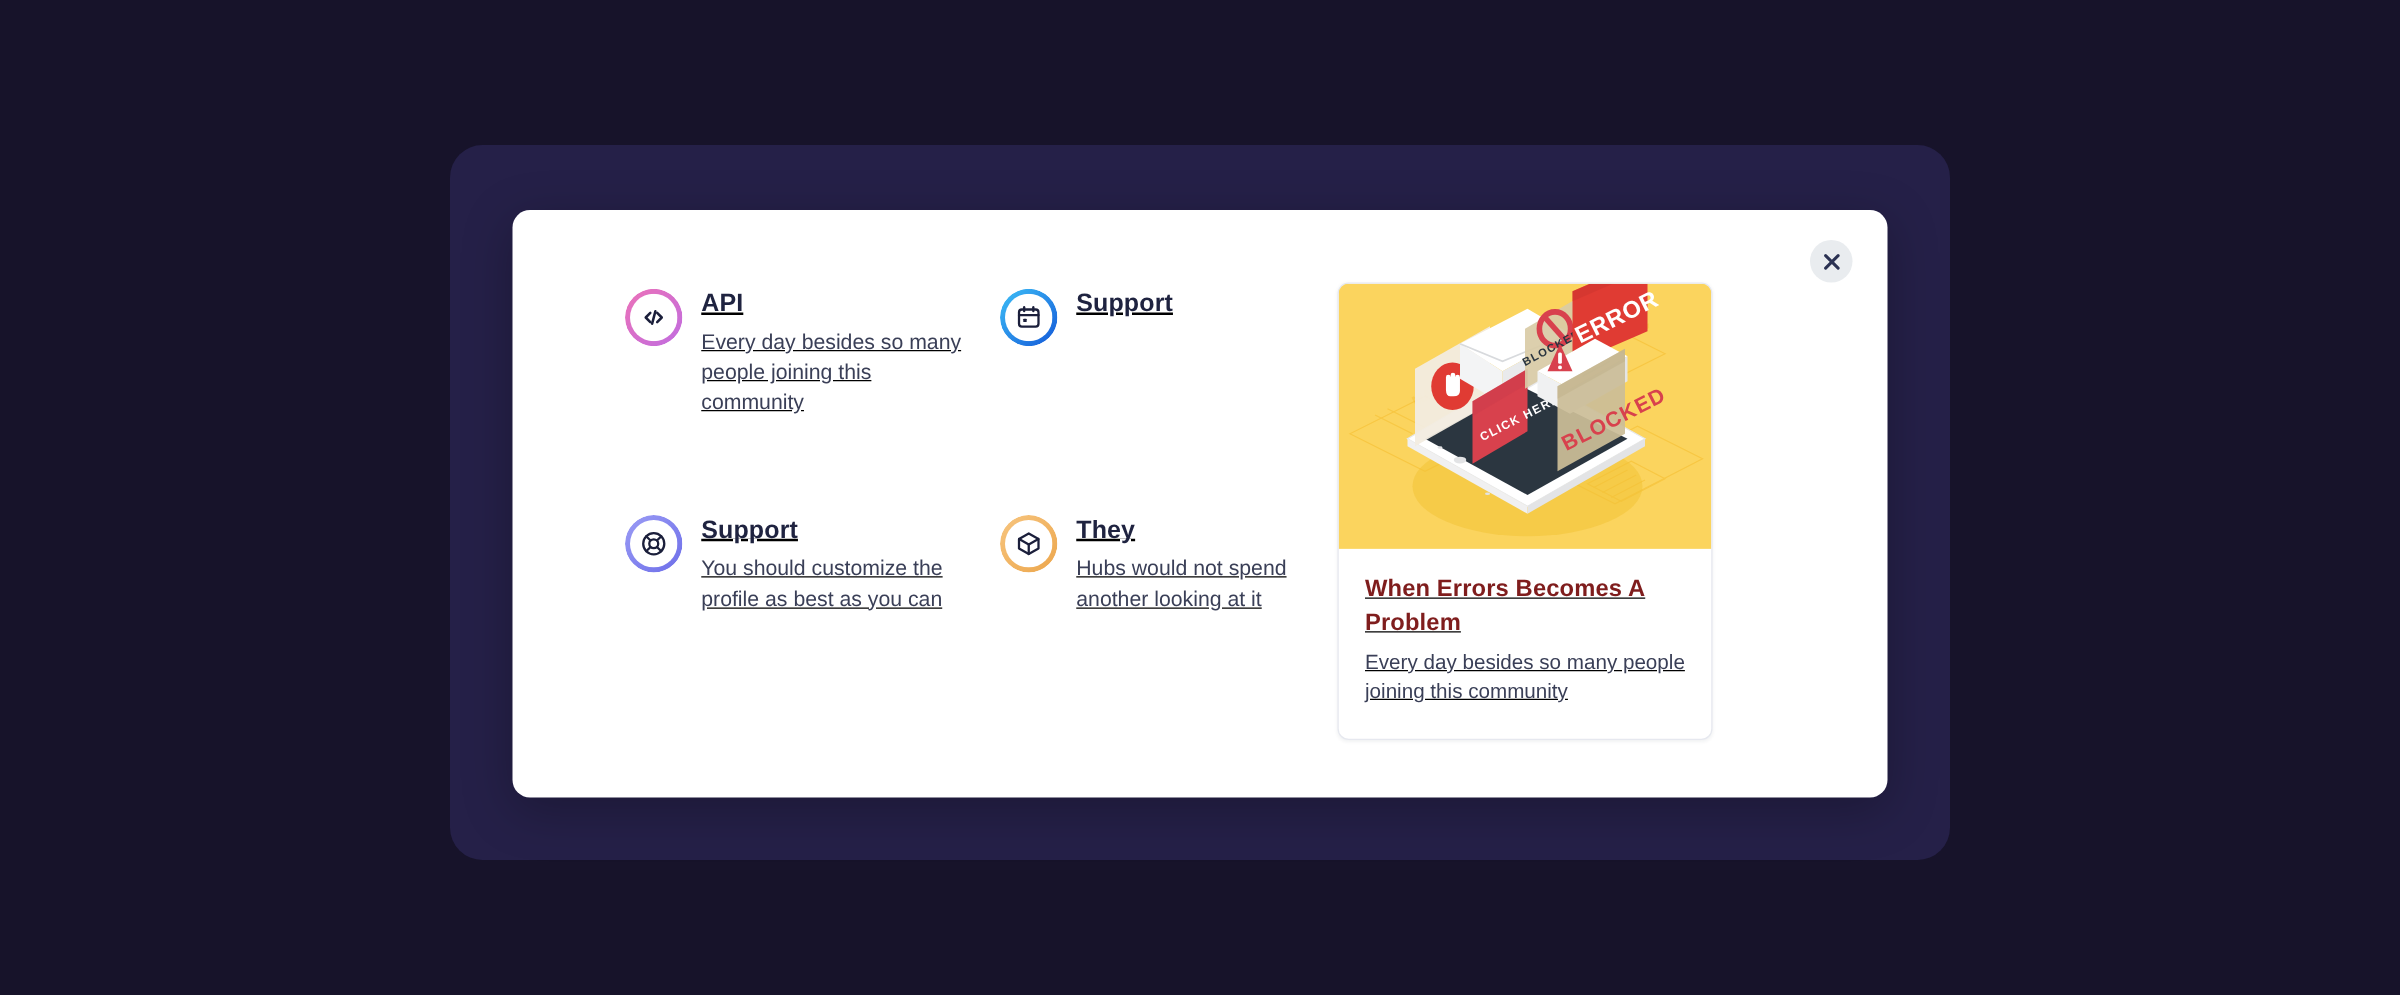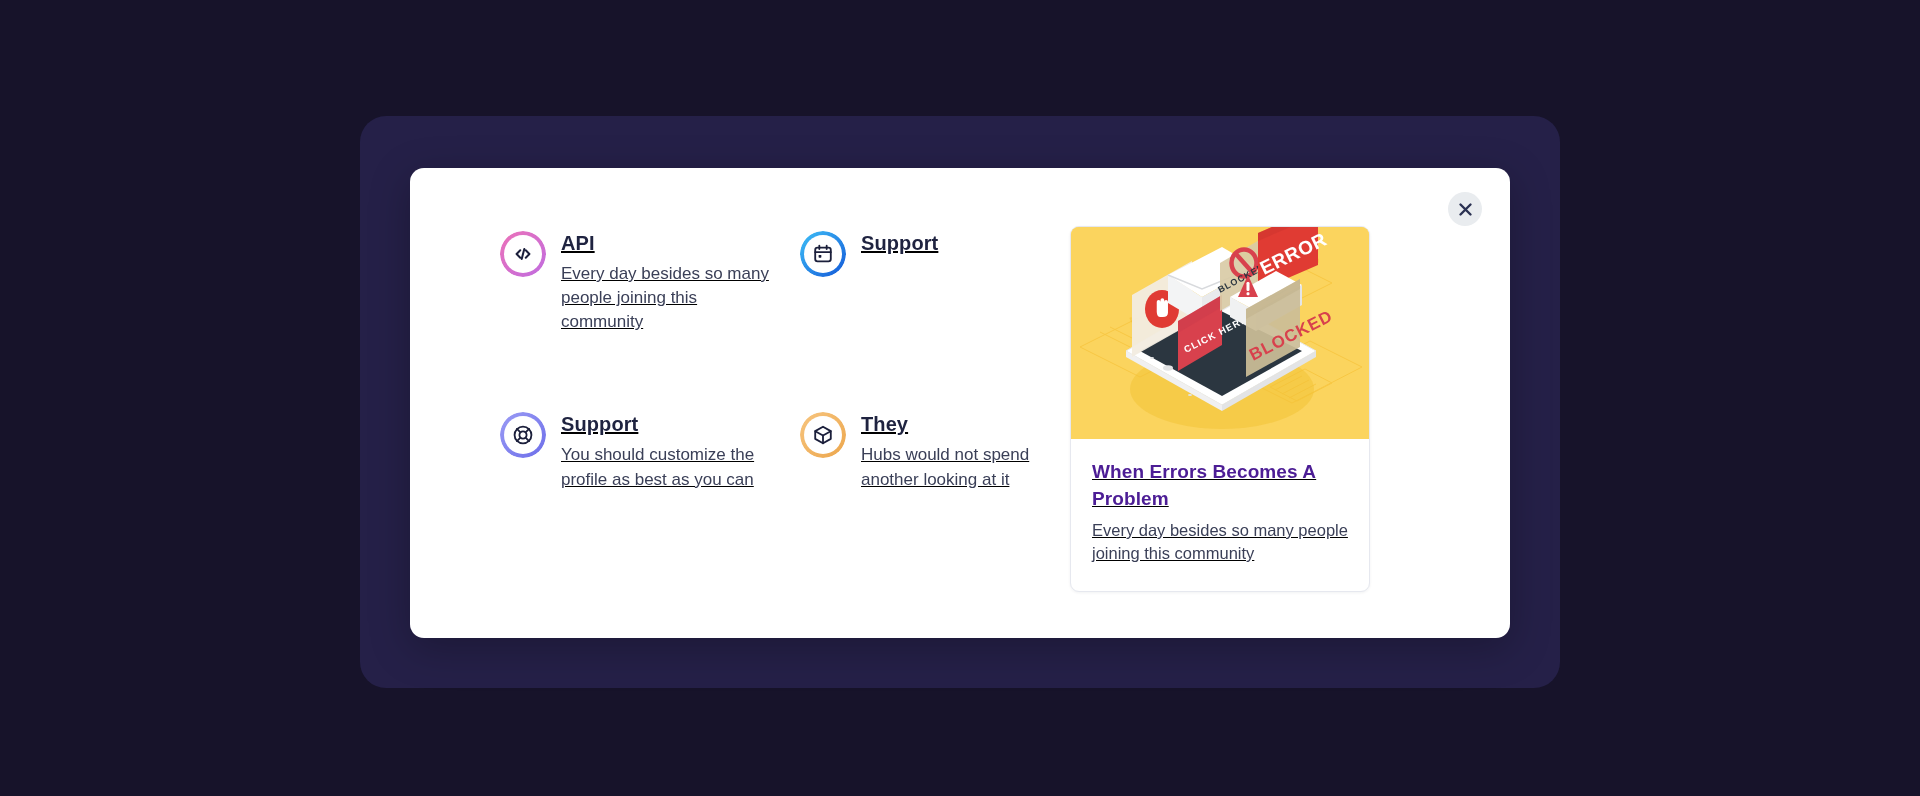--- a/index.html
+++ b/index.html
@@ -150,21 +150,21 @@
     overflow: hidden;
     display: block;
   }
   .promo-image svg { display: block; width: 100%; height: 100%; }
 
   .promo-text { padding: 20px 21px 0 21px; }
 
   .promo-title {
     font-size: 19px;
     font-weight: 700;
-    color: #4c1d95;
+    color: #7f1d1d;
     line-height: 1.42;
     letter-spacing: 0.1px;
   }
   .promo-desc {
     margin-top: 6px;
     font-size: 16.5px;
     line-height: 1.4;
     color: #3a3f57;
   }
 </style>

